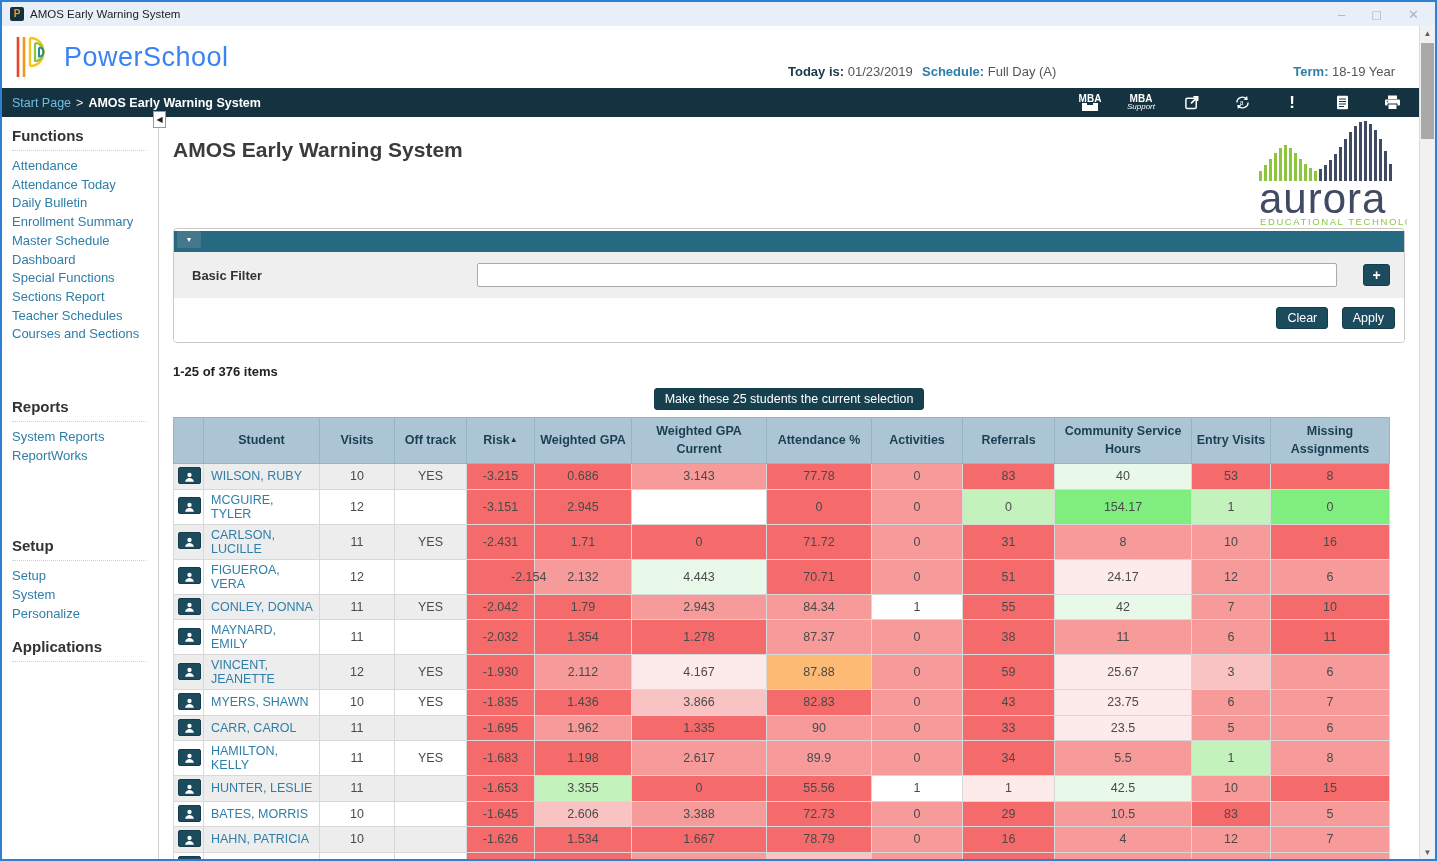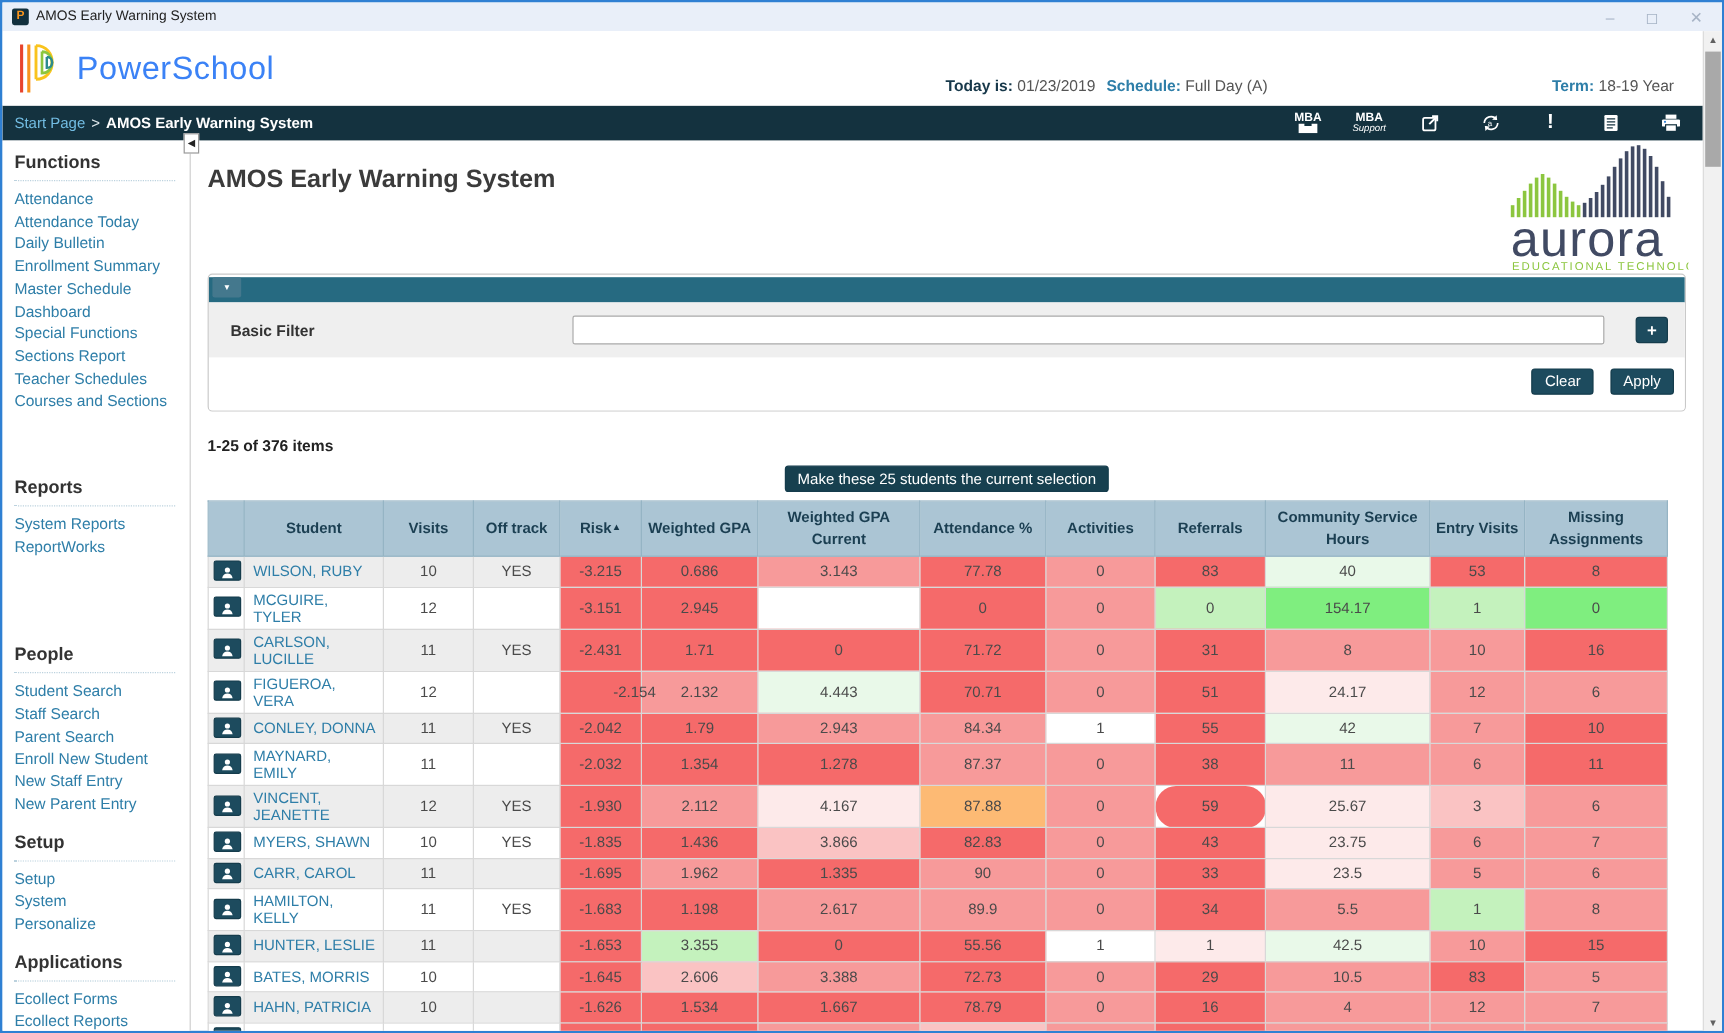--- a/index.html
+++ b/index.html
@@ -226,66 +226,35 @@
               <ul>
                 <li>
                   <a>System Reports</a>
                 </li>
                 <li>
                   <a>ReportWorks</a>
                 </li>
               </ul>
             </div>
             <div class="sb-section">
-              <h3>People</h3>
-              <ul>
-                <li>
-                  <a>Student Search</a>
-                </li>
-                <li>
-                  <a>Staff Search</a>
-                </li>
-                <li>
-                  <a>Parent Search</a>
-                </li>
-                <li>
-                  <a>Enroll New Student</a>
-                </li>
-                <li>
-                  <a>New Staff Entry</a>
-                </li>
-                <li>
-                  <a>New Parent Entry</a>
-                </li>
-              </ul>
-            </div>
-            <div class="sb-section">
               <h3>Setup</h3>
               <ul>
                 <li>
                   <a>Setup</a>
                 </li>
                 <li>
                   <a>System</a>
                 </li>
                 <li>
                   <a>Personalize</a>
                 </li>
               </ul>
             </div>
             <div class="sb-section">
               <h3>Applications</h3>
-              <ul>
-                <li>
-                  <a>Ecollect Forms</a>
-                </li>
-                <li>
-                  <a>Ecollect Reports</a>
-                </li>
-              </ul>
             </div>
           </div>
         <div class="collapse-handle">◀</div>
 
         <div class="content">
           <h1 class="page-title">AMOS Early Warning System</h1>
 
           <div class="aurora">
             <svg width="150" height="108" viewBox="0 0 150 108">
               <g fill="#8cc63f">
@@ -491,21 +460,21 @@
                         <path d="M2.5 13.5 c0.6-3.4 3-4.8 5.5-4.8 s4.9 1.4 5.5 4.8 z" fill="#fff"></path>
                       </svg></button></td>
                   <td class="plain name"><a>VINCENT, JEANETTE</a></td>
                   <td class="plain">12</td>
                   <td class="plain">YES</td>
                   <td style="background: rgb(245, 106, 106);">-1.930</td>
                   <td style="background: rgb(247, 154, 154);">2.112</td>
                   <td style="background: rgb(253, 234, 234);">4.167</td>
                   <td style="background: #fdba74;">87.88</td>
                   <td style="background: rgb(247, 154, 154);">0</td>
-                  <td style="background: rgb(245, 106, 106); border-radius: 17px;">59</td>
+                  <td style="background: rgb(245, 106, 106);">59</td>
                   <td style="background: rgb(253, 234, 234);">25.67</td>
                   <td style="background: rgb(250, 195, 195);">3</td>
                   <td style="background: rgb(247, 154, 154);">6</td>
                 </tr>
                 <tr class="even">
                   <td class="plain"><button class="person-btn"><svg width="13" height="12" viewBox="0 0 16 15">
                         <circle cx="8" cy="5" r="2.7" fill="#fff"></circle>
                         <path d="M2.5 13.5 c0.6-3.4 3-4.8 5.5-4.8 s4.9 1.4 5.5 4.8 z" fill="#fff"></path>
                       </svg></button></td>
                   <td class="plain name"><a>MYERS, SHAWN</a></td>

